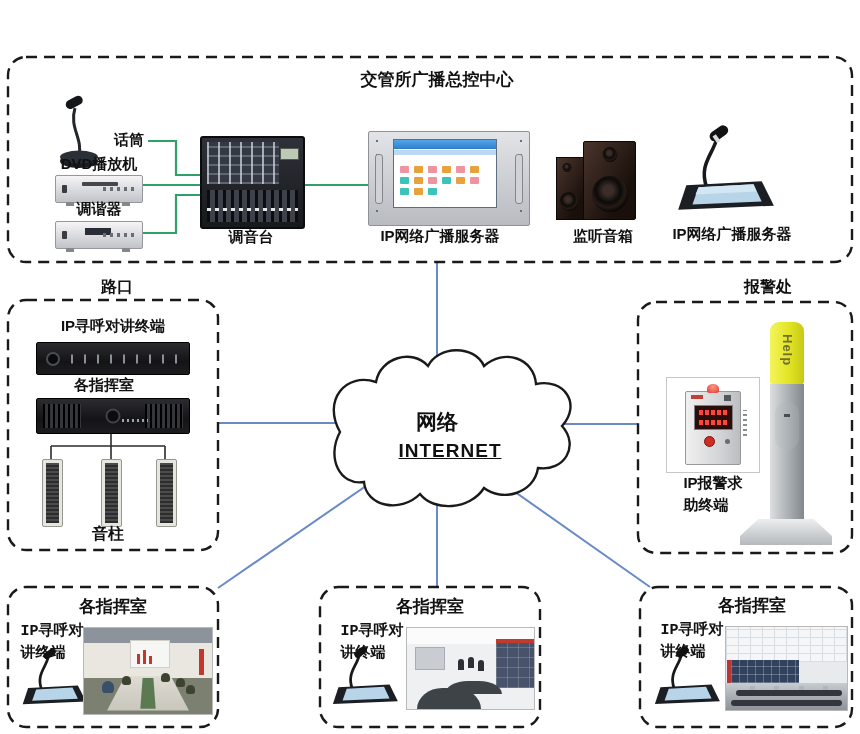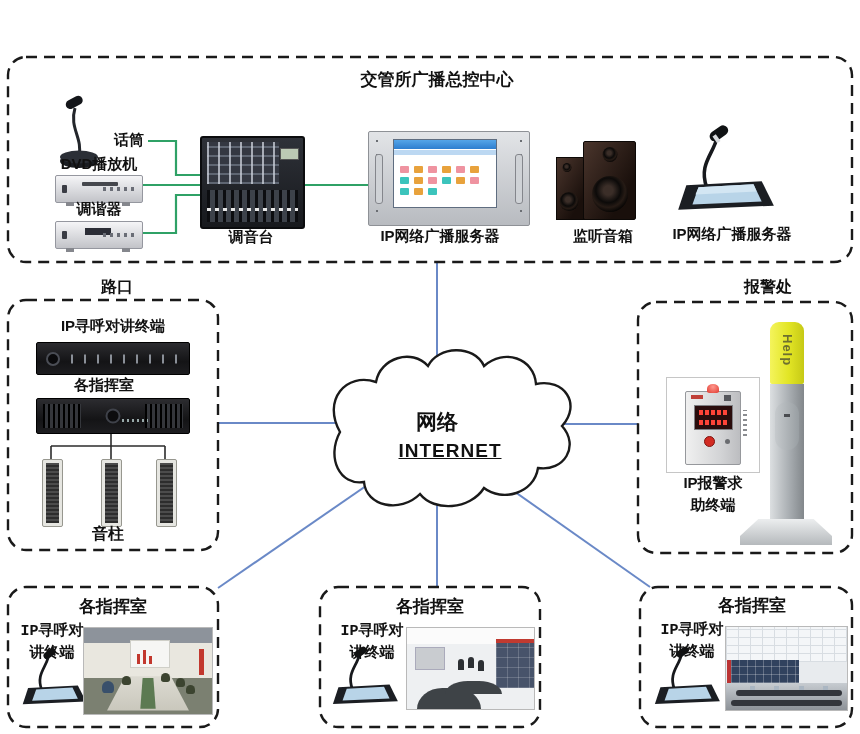--- a/index.html
+++ b/index.html
@@ -8,21 +8,21 @@
   .abs{position:absolute;}
   svg.overlay{position:absolute;left:0;top:0;z-index:1;}
   .lbl{position:absolute;font-weight:700;color:#111;white-space:nowrap;transform:translateX(-50%);font-size:15px;z-index:3;}
   .lbl.nc{transform:none;}
   .sz24{font-size:24px;letter-spacing:2px;}
   .sz17{font-size:17px;}
   .sz16{font-size:16px;}
   .sz21{font-size:21px;}
   .sz19{font-size:19px;letter-spacing:1px;}
   .sz13{font-size:13px;font-family:Liberation Mono, monospace;}
-  .lbl2{position:absolute;font-weight:700;text-align:center;transform:translateX(-50%);line-height:1.45;z-index:3;font-size:15px;}
+  .lbl2{position:absolute;font-weight:700;transform:translateX(-50%);line-height:1.45;z-index:3;font-size:15px;}
   .lbl2 span{display:block;}
   .dev{position:absolute;z-index:2;}
 
   
   .mixer{left:200px;top:136px;width:101px;height:89px;background:linear-gradient(#2e3138,#17191d);
          border:2px solid #0b0c0e;border-radius:3px;}
   .mx-top{position:absolute;left:5px;top:4px;right:24px;height:42px;background:
       repeating-linear-gradient(90deg, rgba(205,210,220,.75) 0 2px, transparent 2px 11px),
       repeating-linear-gradient(0deg, rgba(130,140,155,.55) 0 2px, transparent 2px 9px),#343842;}
   .mx-screen{position:absolute;right:4px;top:10px;width:17px;height:10px;background:#bcc9b4;border:1px solid #555;}

